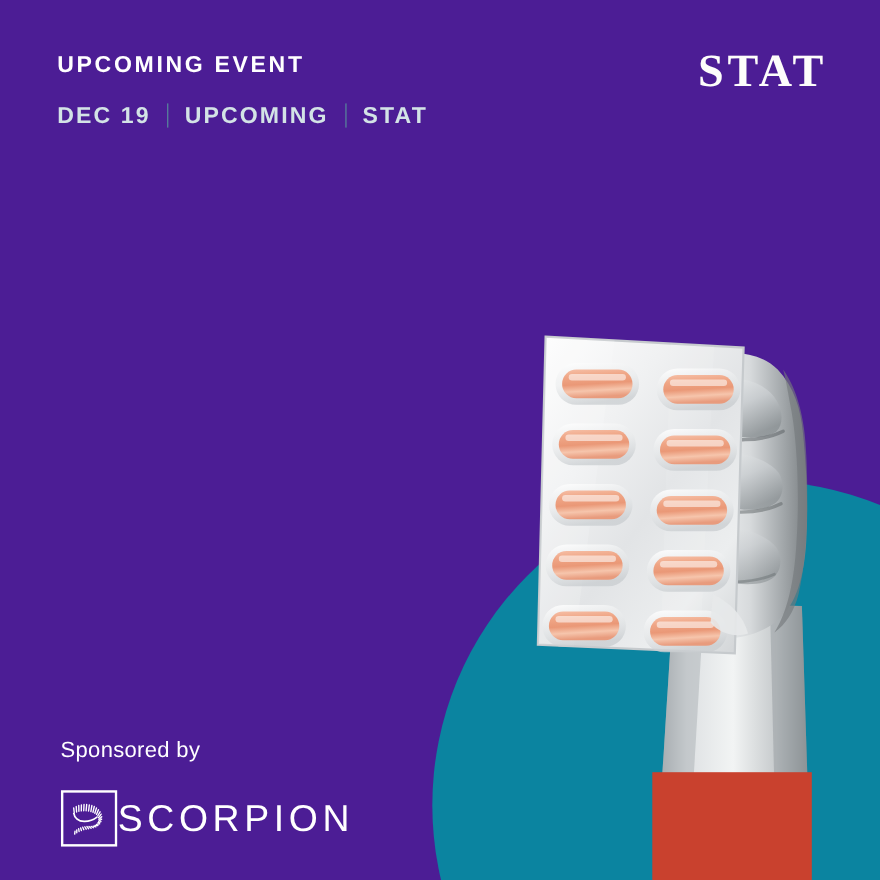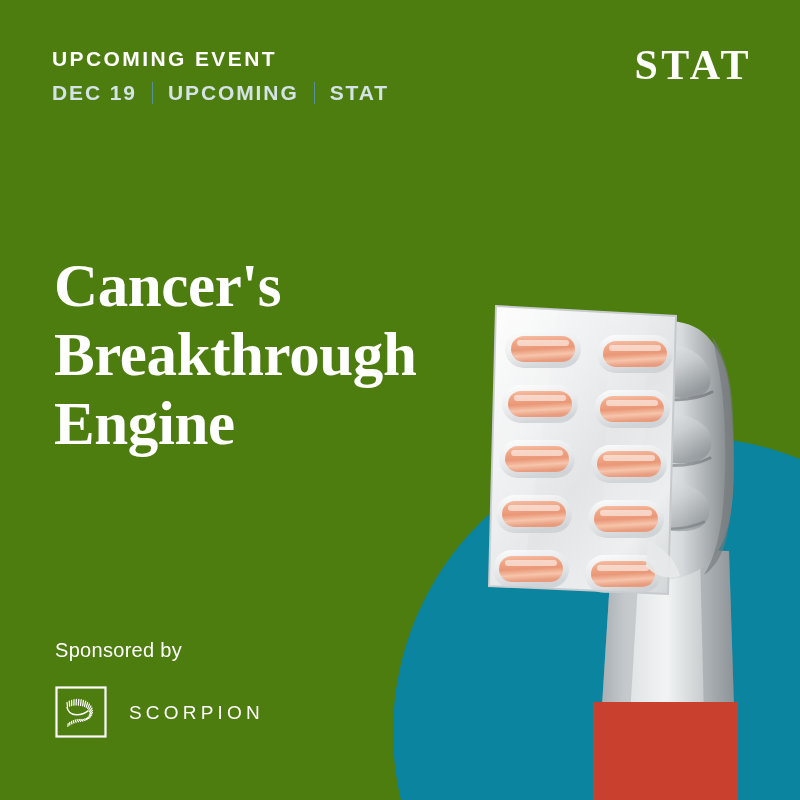--- a/index.html
+++ b/index.html
@@ -5,21 +5,21 @@
   html, body {
     margin: 0;
     padding: 0;
     background: #ffffff;
   }
   #poster {
     position: relative;
     width: 800px;
     height: 800px;
     overflow: hidden;
-    background: #4d7c0f;
+    background: #4c1d95;
     font-family: "Liberation Sans", sans-serif;
     -webkit-font-smoothing: antialiased;
   }
 
   
   .bg-circle {
     position: absolute;
     left: 393px;
     top: 437px;
     width: 590px;
@@ -37,22 +37,23 @@
   }
   .kicker {
     font-size: 21px;
     font-weight: 700;
     letter-spacing: 2.4px;
     color: #ffffff;
     line-height: 1.05;
     white-space: nowrap;
   }
   .meta-row {
-    margin-top: 12px;
+    margin-top: 24px;
     display: flex;
+    align-items: center;
     white-space: nowrap;
   }
   .meta-item {
     font-size: 21px;
     font-weight: 600;
     letter-spacing: 1.9px;
     color: #d3e3e6;
     line-height: 1;
   }
   .meta-sep {
@@ -89,43 +90,42 @@
     line-height: 1.13;
     color: #ffffff;
     letter-spacing: -0.4px;
   }
   .headline .hl-line { display: block; }
 
   
   .sponsor {
     position: absolute;
     left: 55px;
-    top: 640px;
+    top: 672px;
     z-index: 40;
   }
   .sponsor-label {
     font-size: 20px;
     font-weight: 400;
     letter-spacing: 0.3px;
     color: #ffffff;
     line-height: 1;
   }
   .sponsor-logo {
     margin-top: 26px;
     display: flex;
     align-items: center;
   }
   .scorpion-mark {
     width: 52px;
     height: 52px;
     flex: 0 0 52px;
   }
   .scorpion-word {
-    margin-left: 22px;
-    font-size: 19px;
+    font-size: 34px;
     font-weight: 500;
     letter-spacing: 4.2px;
     color: #ffffff;
     line-height: 1;
   }
 
   
   .photo {
     position: absolute;
     left: 0;
@@ -327,25 +327,20 @@
       <span class="meta-item">DEC 19</span>
       <span class="meta-sep"></span>
       <span class="meta-item">UPCOMING</span>
       <span class="meta-sep"></span>
       <span class="meta-item">STAT</span>
     </div>
   </div>
 
   <div class="stat-logo">STAT</div>
 
-  <div class="headline">
-    <span class="hl-line">Cancer's</span>
-    <span class="hl-line">Breakthrough</span>
-    <span class="hl-line">Engine</span>
-  </div>
 
   <div class="sponsor">
     <div class="sponsor-label">Sponsored by</div>
     <div class="sponsor-logo">
       <svg class="scorpion-mark" viewBox="0 0 52 52" xmlns="http://www.w3.org/2000/svg">
         <rect x="1.5" y="1.5" width="49" height="49" fill="none" stroke="#ffffff" stroke-width="2.2"></rect>
         <g stroke="#ffffff" stroke-width="1.25" stroke-linecap="round" fill="none">
           <path d="M12,16.5 L12.5,21"></path>
           <path d="M14.3,15.2 L14.6,20.2"></path>
           <path d="M16.6,14.3 L16.7,19.6"></path>

